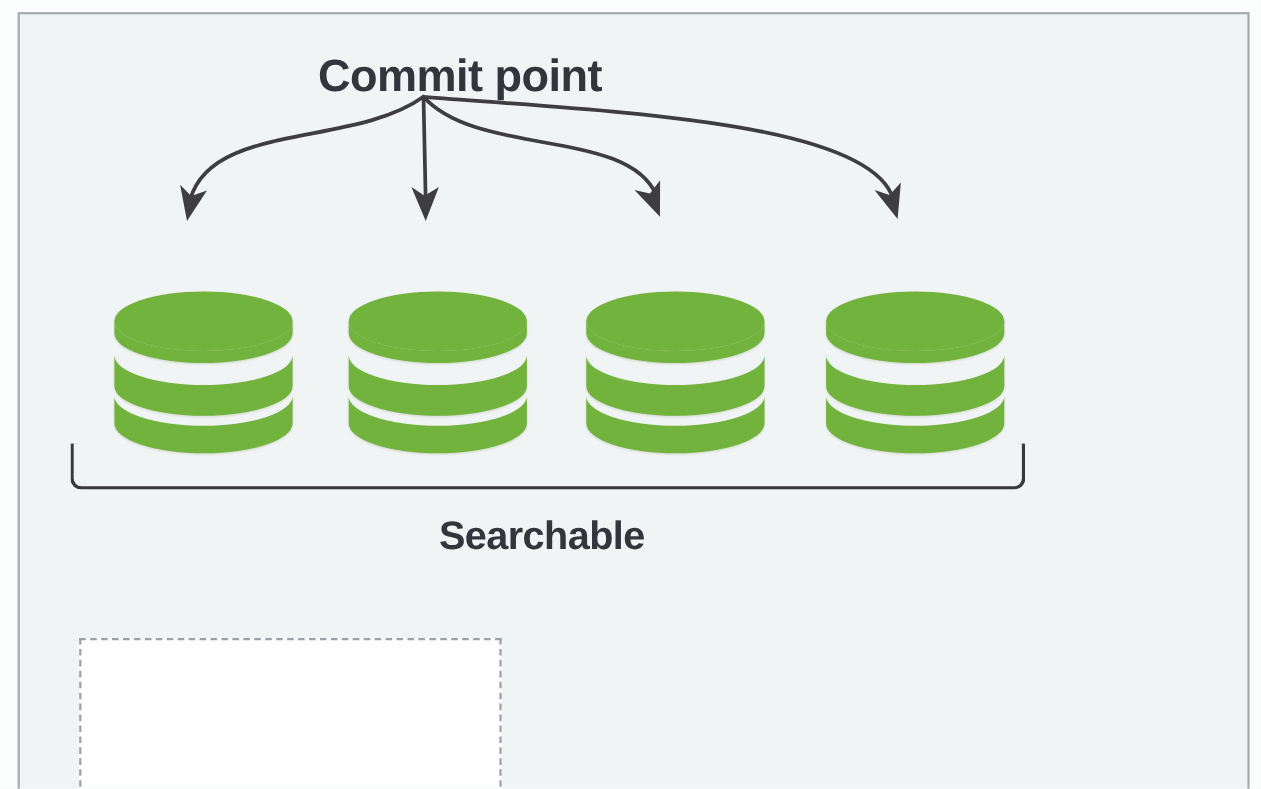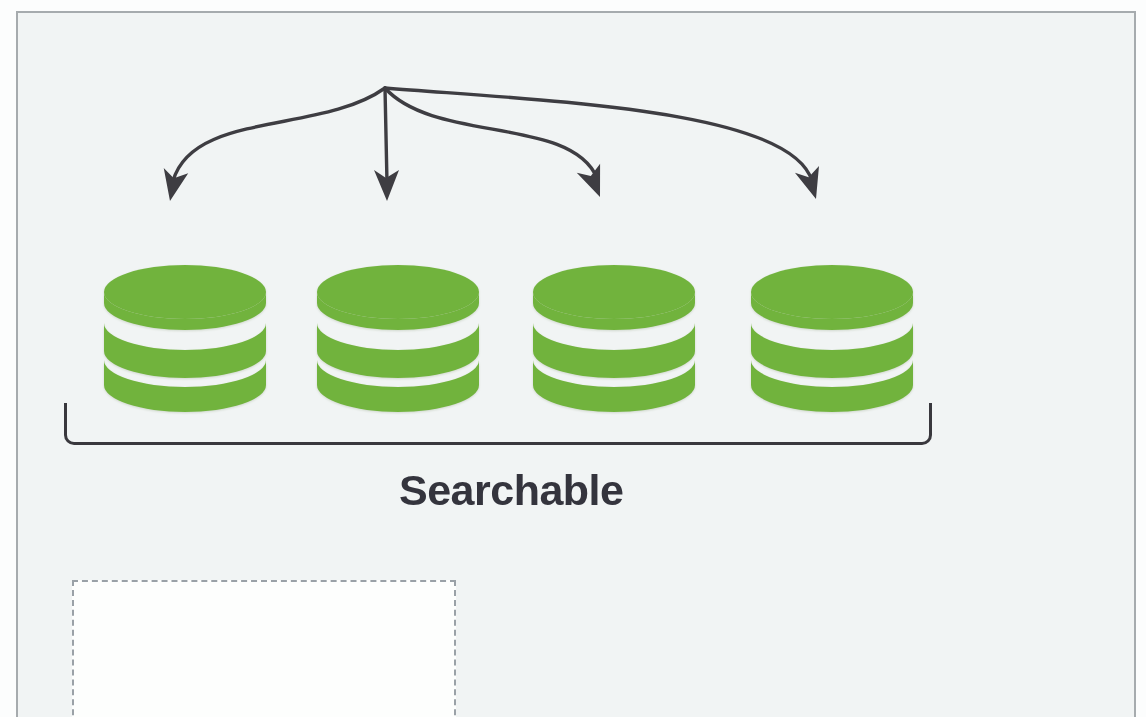--- a/index.html
+++ b/index.html
@@ -14,21 +14,21 @@
     border:2px solid var(--panel-border,#a6abae);
     box-sizing:border-box;
   }
   .title{
     position:absolute;left:271px;top:33px;
     font-size:41px;font-weight:bold;color:var(--text,#34343d);
     letter-spacing:-0.5px;white-space:nowrap;
   }
   .bracket-label{
     position:absolute;left:397px;top:464px;
-    font-size:43px;font-weight:bold;color:var(--text,#34343d);
+    font-size:36px;font-weight:bold;color:var(--text,#34343d);
     letter-spacing:-0.5px;white-space:nowrap;
   }
   .arrows-svg{position:absolute;left:0;top:0;width:1146px;height:717px;}
   .arrowline{stroke:var(--line,#3e3d42);stroke-width:3.4;fill:none;stroke-linecap:round;}
   .arrowhead{fill:var(--line,#3e3d42);stroke:none;}
   .segment{position:absolute;top:250px;width:166px;height:150px;}
   .seg{fill:var(--green,#71b33d);}
   .seg-svg{filter:drop-shadow(0 1px 1px rgba(60,90,30,0.18));}
   .bracket{
     position:absolute;left:62px;top:401px;width:868px;height:42px;
@@ -43,20 +43,21 @@
     border:2px dashed var(--dash,#9aa1a7);
     background:var(--dash-bg,#fdfefd);
     box-sizing:border-box;
   }
 </style>
 </head>
 <body>
 
 <div class="panel">
 
+  <div class="title">Commit point</div>
 
   <svg class="arrows-svg" viewBox="16 11 1146 717" style="left:-16px;top:-11px" aria-hidden="true">
     <path class="arrowline" d="M399,97 C335,143 207,120 187,190"></path>
     <path class="arrowline" d="M399,97 L401,192"></path>
     <path class="arrowline" d="M399,97 C448,152 585,125 611,187"></path>
     <path class="arrowline" d="M399,97 C560,110 805,118 826,190"></path>
     <polygon class="arrowhead" points="0,0 -13,-31 -1,-23 12,-31" transform="translate(184,210) rotate(12)"></polygon>
     <polygon class="arrowhead" points="0,0 -13,-31 -1,-23 12,-31" transform="translate(401,210)"></polygon>
     <polygon class="arrowhead" points="0,0 -13,-31 -1,-23 12,-31" transform="translate(614,206) rotate(-21)"></polygon>
     <polygon class="arrowhead" points="0,0 -13,-31 -1,-23 12,-31" transform="translate(830,208) rotate(-16)"></polygon>

